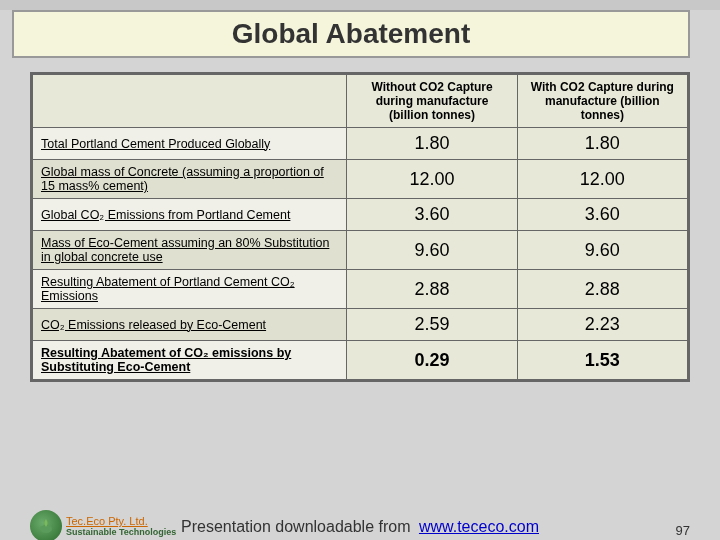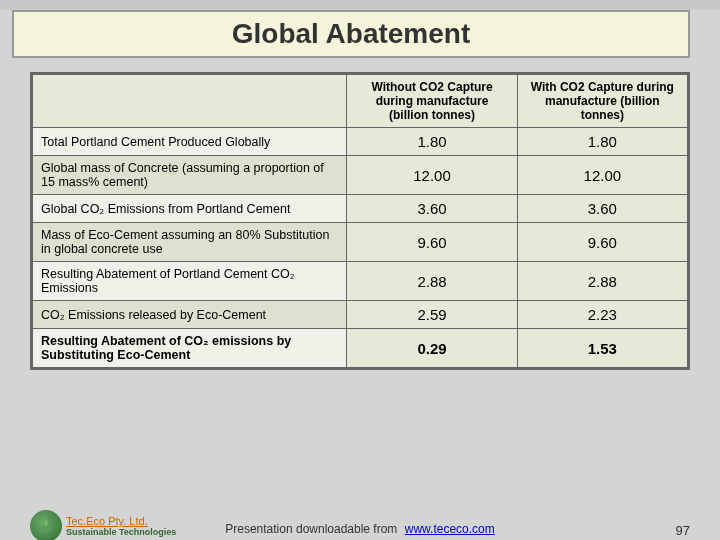--- a/index.html
+++ b/index.html
@@ -59,26 +59,27 @@
       text-align: center;
     }
 
     thead th:first-child {
       background: #e8e8d8;
     }
 
     tbody td:first-child {
       background: #f0f0e8;
       font-size: 12.5px;
+      text-decoration: underline;
     }
 
     tbody td:not(:first-child) {
       text-align: center;
       background: #e8e8d8;
-      font-size: 15px;
+      font-size: 18px;
     }
 
     .row-dark td:first-child {
       background: #e0e0d0;
     }
 
     .bold-row td {
       font-weight: bold;
     }
 
@@ -121,21 +122,21 @@
       color: #336633;
       font-weight: bold;
       text-align: center;
     }
 
     .footer-center {
       position: absolute;
       bottom: 14px;
       left: 50%;
       transform: translateX(-50%);
-      font-size: 12px;
+      font-size: 16px;
       color: #333;
       white-space: nowrap;
     }
 
     .footer-center a {
       color: #0000cc;
       text-decoration: underline;
     }
 
     .page-num {

